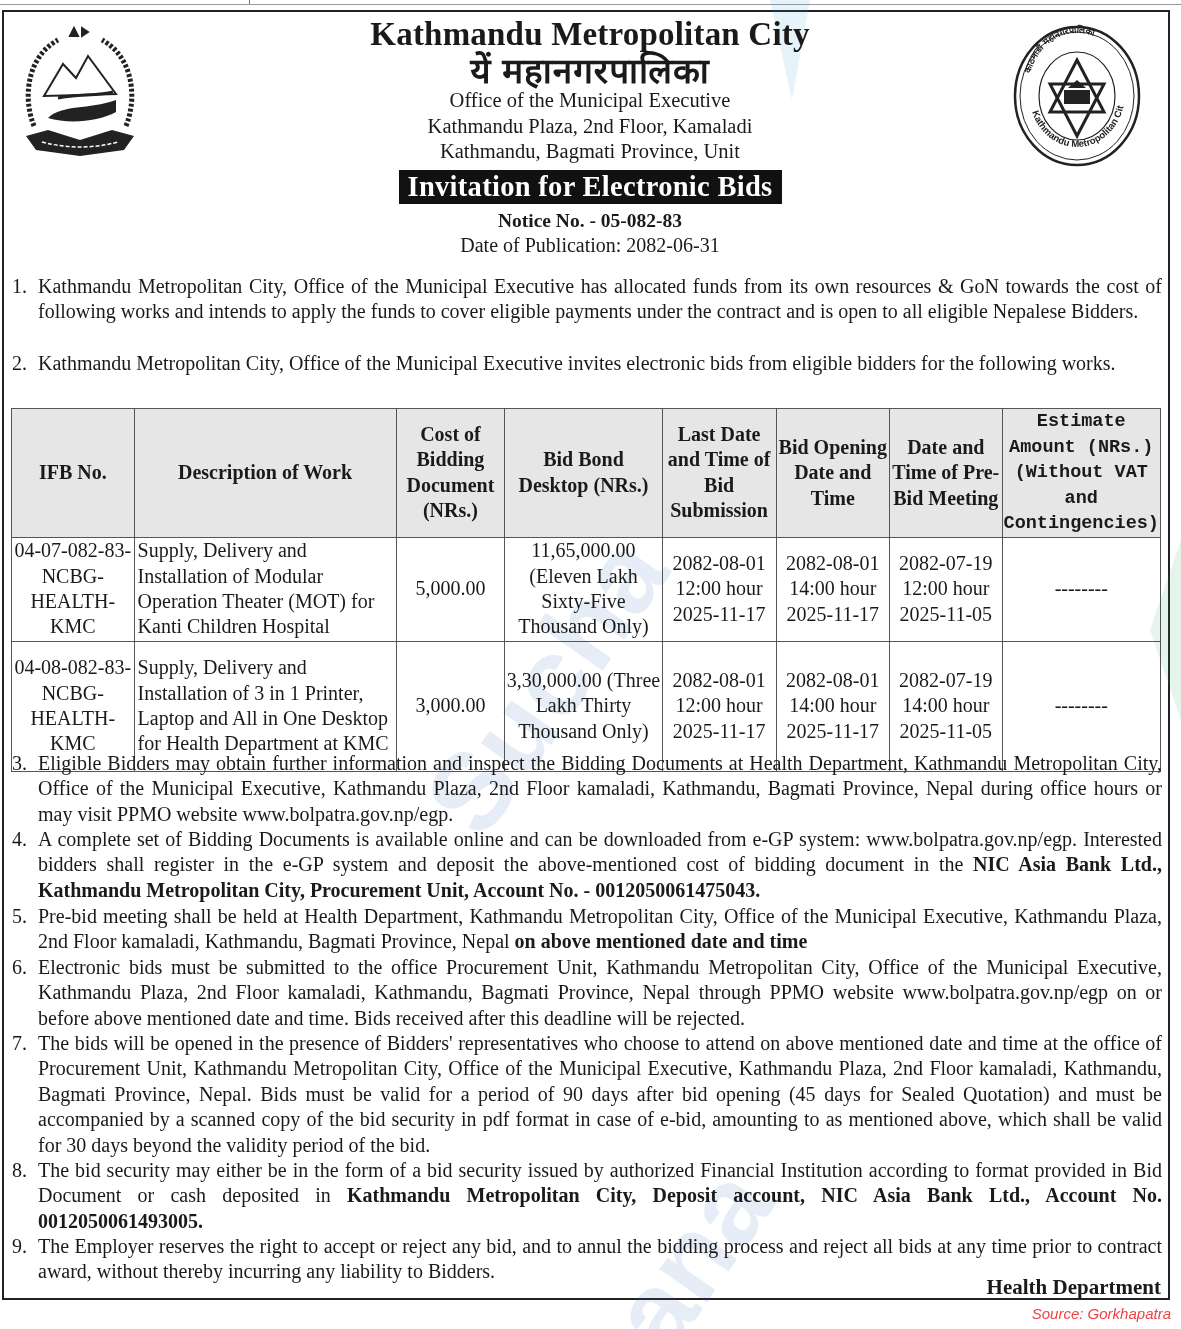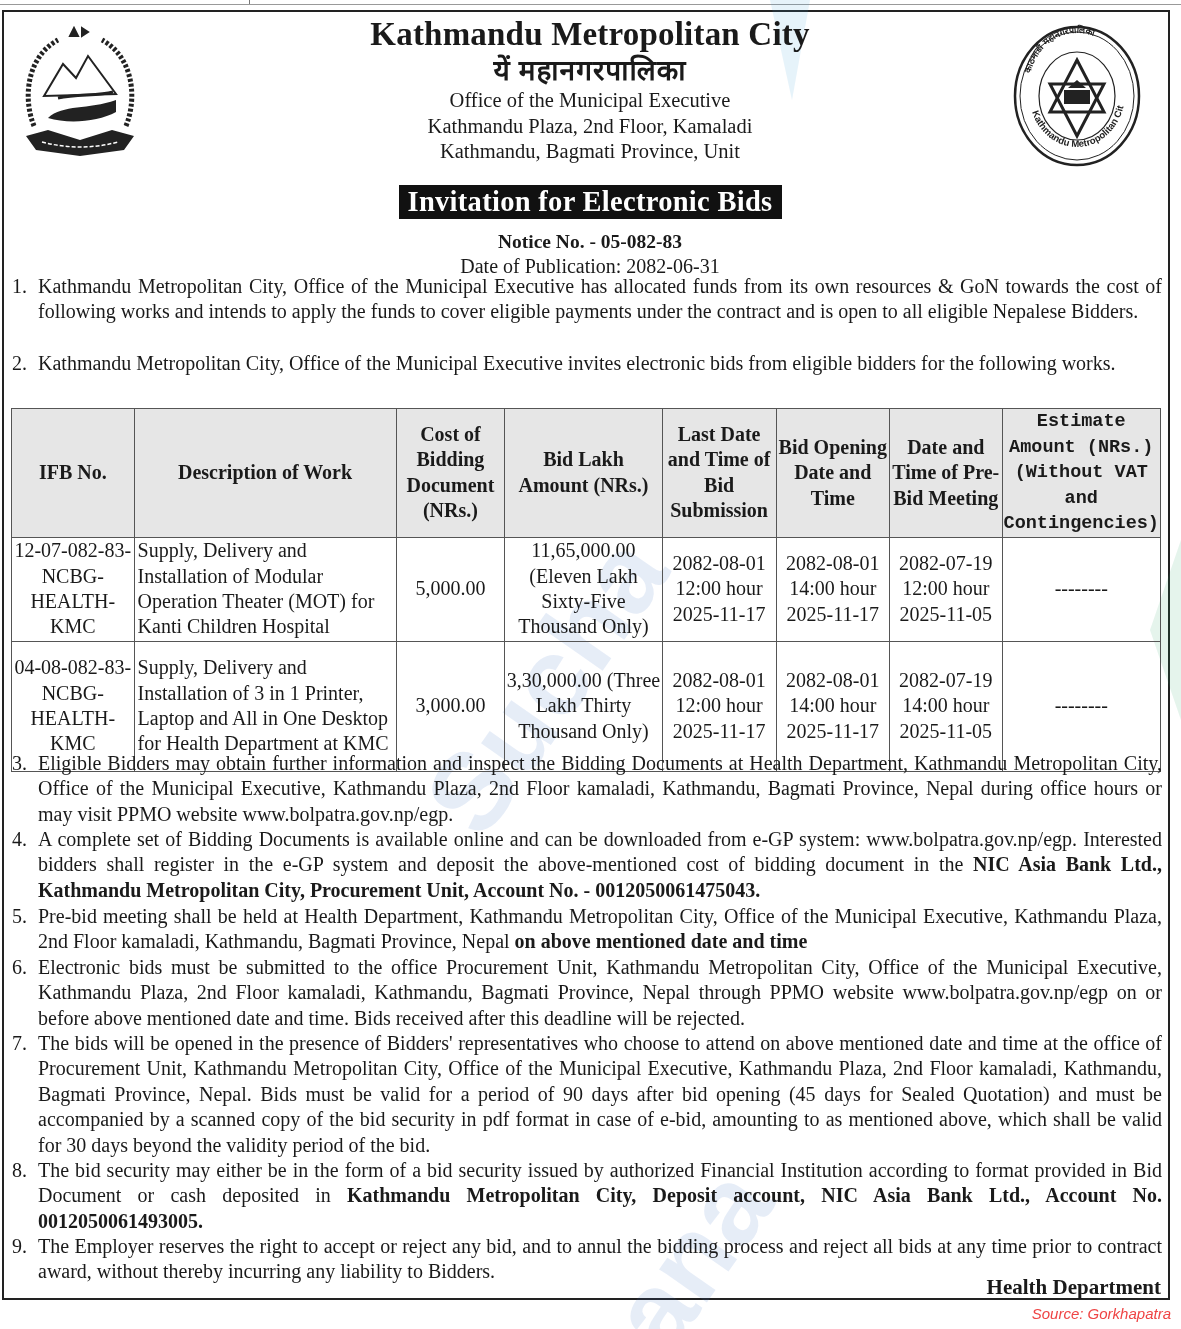--- a/index.html
+++ b/index.html
@@ -6,25 +6,25 @@
   body { width: 1181px; height: 1329px; position: relative; overflow: hidden;
          font-family: "Liberation Serif", "DejaVu Serif", serif; color: #1a1a1a; }
   .topline { position: absolute; left: 0; top: 0; width: 1181px; height: 4px; border-bottom: 1px solid #999; }
   .topline .tick { position: absolute; left: 249px; top: 0; width: 1px; height: 4px; background: #777; }
   .frame { position: absolute; left: 2px; top: 10px; width: 1168px; height: 1290px;
            border: 2px solid #222; box-sizing: border-box; }
   .logo-left { position: absolute; left: 18px; top: 26px; width: 124px; height: 140px; }
   .logo-right { position: absolute; left: 1012px; top: 24px; width: 130px; height: 145px; }
   .header { position: absolute; left: 250px; top: 14px; width: 680px; text-align: center; }
   .h-title { font-size: 33px; font-weight: bold; line-height: 40px; letter-spacing: 0.2px; }
-  .h-dev { font-family: Liberation Serif, serif; font-size: 28px; font-weight: bold; line-height: 34px; letter-spacing: 1px; }
+  .h-dev { font-family: Liberation Sans, sans-serif; font-size: 35px; font-weight: bold; line-height: 34px; letter-spacing: 1px; }
   .h-line { font-size: 20.5px; line-height: 25.5px; }
   .h-banner { display: inline-block; background: #111; color: #fff; font-size: 28.5px; font-weight: bold;
-              padding: 0 9px; line-height: 34px; margin-top: 20px; letter-spacing: 0.3px; }
-  .h-notice { font-size: 19.5px; font-weight: bold; line-height: 25px; margin-top: 10px; }
+              padding: 0 9px; line-height: 34px; margin-top: 5px; letter-spacing: 0.3px; }
+  .h-notice { font-size: 19.5px; font-weight: bold; line-height: 25px; margin-top: 4px; }
   .h-date { font-size: 20px; line-height: 24px; }
   .para { position: absolute; left: 12px; width: 1150px; font-size: 20px; line-height: 25.4px; }
   .para .num { position: absolute; left: 0; top: 0; width: 36px; }
   .para .txt { margin-left: 26px; text-align: justify; text-align-last: left; }
   .para b { font-weight: bold; }
   table.bids { position: absolute; left: 11px; top: 408px; width: 1150px; border-collapse: collapse;
                font-size: 20px; line-height: 25.3px; }
   table.bids th { background: #e6e6e6; font-weight: bold; border: 1px solid #555; text-align: center;
                   vertical-align: middle; padding: 0 1px; line-height: 25.5px; }
   table.bids td { border: 1px solid #555; text-align: center; vertical-align: middle; padding: 0 1px; }
@@ -118,30 +118,30 @@
     <col style="width:114px">
       <col style="width:114px">
       <col style="width:113px">
       <col style="width:155px">
   </colgroup>
   <thead>
     <tr style="height:104px">
       <th>IFB No.</th>
       <th>Description of Work</th>
       <th>Cost of Bidding Document (NRs.)</th>
-      <th>Bid Lakh Amount (NRs.)</th>
+      <th>Bid Bond Desktop (NRs.)</th>
       <th>Last Date and Time of Bid Submission</th>
       <th>Bid Opening Date and Time</th>
       <th>Date and Time of Pre-Bid Meeting</th>
       <th class="est">Estimate Amount (NRs.) (Without VAT and Contingencies)</th>
     </tr>
   </thead>
   <tbody>
     <tr style="height:104px">
-      <td>12-07-082-83-NCBG-HEALTH-KMC</td>
+      <td>04-07-082-83-NCBG-HEALTH-KMC</td>
       <td class="desc">Supply, Delivery and Installation of Modular Operation Theater (MOT) for Kanti Children Hospital</td>
       <td>5,000.00</td>
       <td>11,65,000.00 (Eleven Lakh Sixty-Five Thousand Only)</td>
       <td>2082-08-01 12:00 hour 2025-11-17</td>
       <td>2082-08-01 14:00 hour 2025-11-17</td>
       <td>2082-07-19 12:00 hour 2025-11-05</td>
       <td>--------</td>
     </tr>
     <tr style="height:130px">
       <td>04-08-082-83-NCBG-HEALTH-KMC</td>

